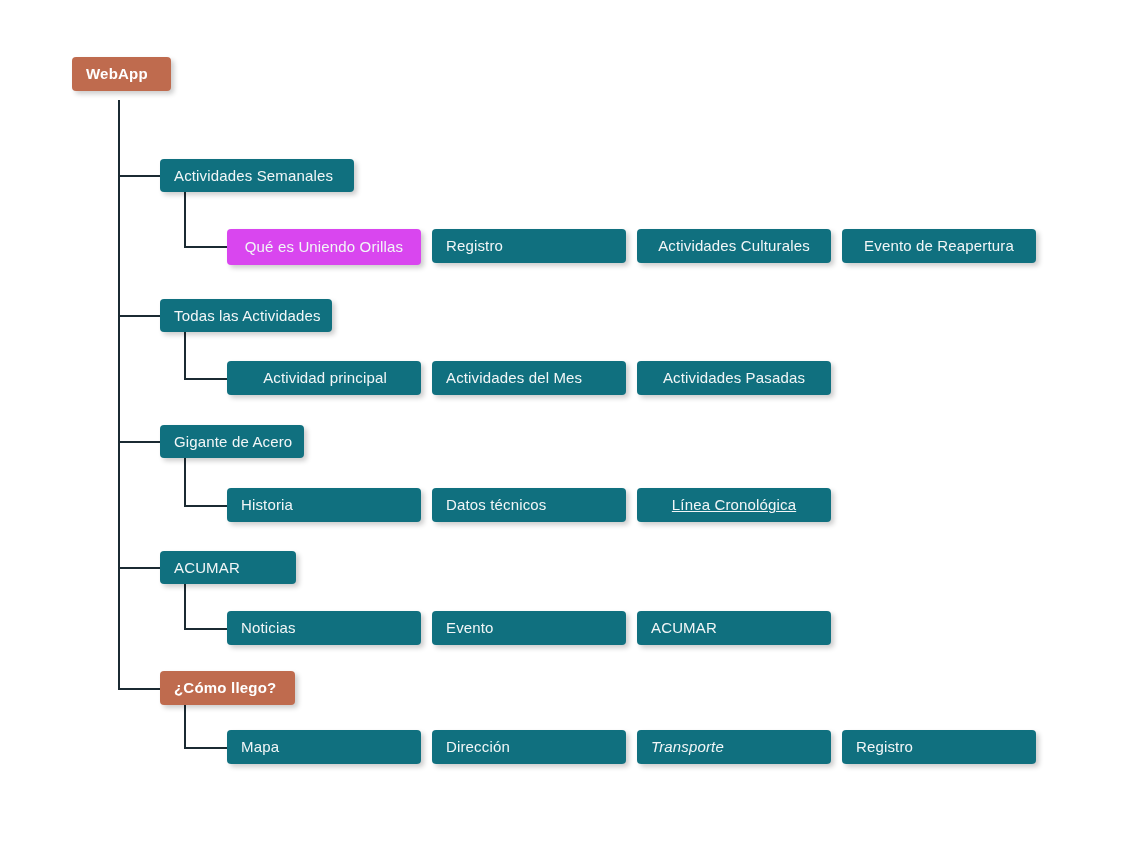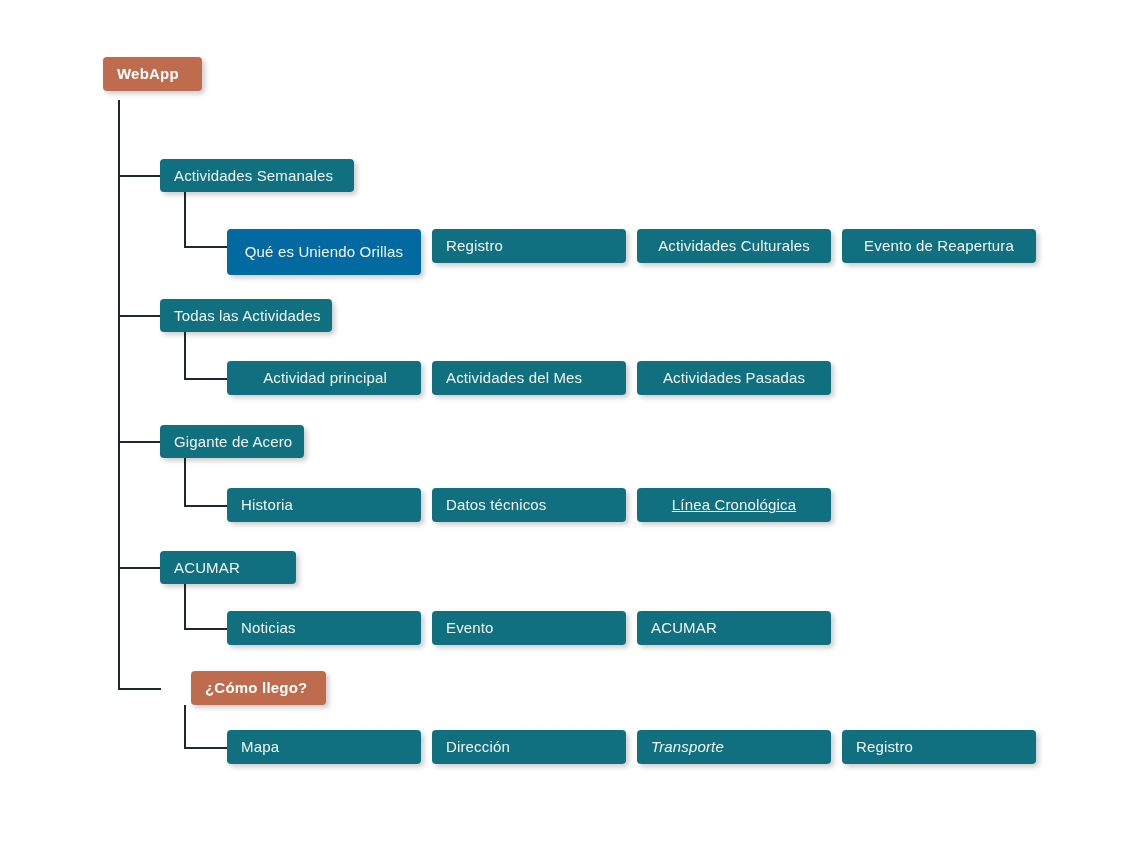--- a/index.html
+++ b/index.html
@@ -49,21 +49,20 @@
   
   .node.teal   { background: #10707f; }
   .node.orange { background: #c06murky; }
 
   .node.orange { background: #bf6b4e; }
 
   .node.bold {
     font-weight: bold;
     color: #ffffff;
     letter-spacing: 0.2px;
-    margin-left: 31px;
   }
   .node.center { justify-content: center; }
   .node.left   { justify-content: flex-start; }
 
   .node .label { pointer-events: none; }
 </style>
 </head>
 <body>
 
 <div id="sitemap-canvas" style="background: rgb(255, 255, 255);">
@@ -91,21 +90,21 @@
   <div class="line v" style="left: 184px; top: 705px; width: 1.5px; height: 43px; background: rgb(27, 42, 50);"></div>
   <div class="line h" style="left: 184px; top: 747px; width: 44px; height: 1.5px; background: rgb(27, 42, 50);"></div>
 
   <div class="node orange bold left" style="left: 72px; top: 57px; width: 99px; height: 34px; background: rgb(191, 107, 78);">
     <span class="label">WebApp</span>
   </div>
 
   <div class="node teal left" style="left: 160px; top: 159px; width: 194px; height: 33px; background: rgb(16, 112, 127);">
     <span class="label">Actividades Semanales</span>
   </div>
-  <div class="node teal center" style="left: 227px; top: 229px; width: 194px; height: 46px; background: #0369a1;">
+  <div class="node teal center" style="left: 227px; top: 229px; width: 194px; height: 36px; background: #d946ef;">
     <span class="label">Qué es Uniendo Orillas</span>
   </div>
   <div class="node teal left" style="left: 432px; top: 229px; width: 194px; height: 34px; background: rgb(16, 112, 127);">
     <span class="label">Registro</span>
   </div>
   <div class="node teal center" style="left: 842px; top: 229px; width: 194px; height: 34px; background: rgb(16, 112, 127);">
     <span class="label">Evento de Reapertura</span>
   </div>
   <div class="node teal center" style="left: 637px; top: 229px; width: 194px; height: 34px; background: rgb(16, 112, 127);">
     <span class="label">Actividades Culturales</span>

